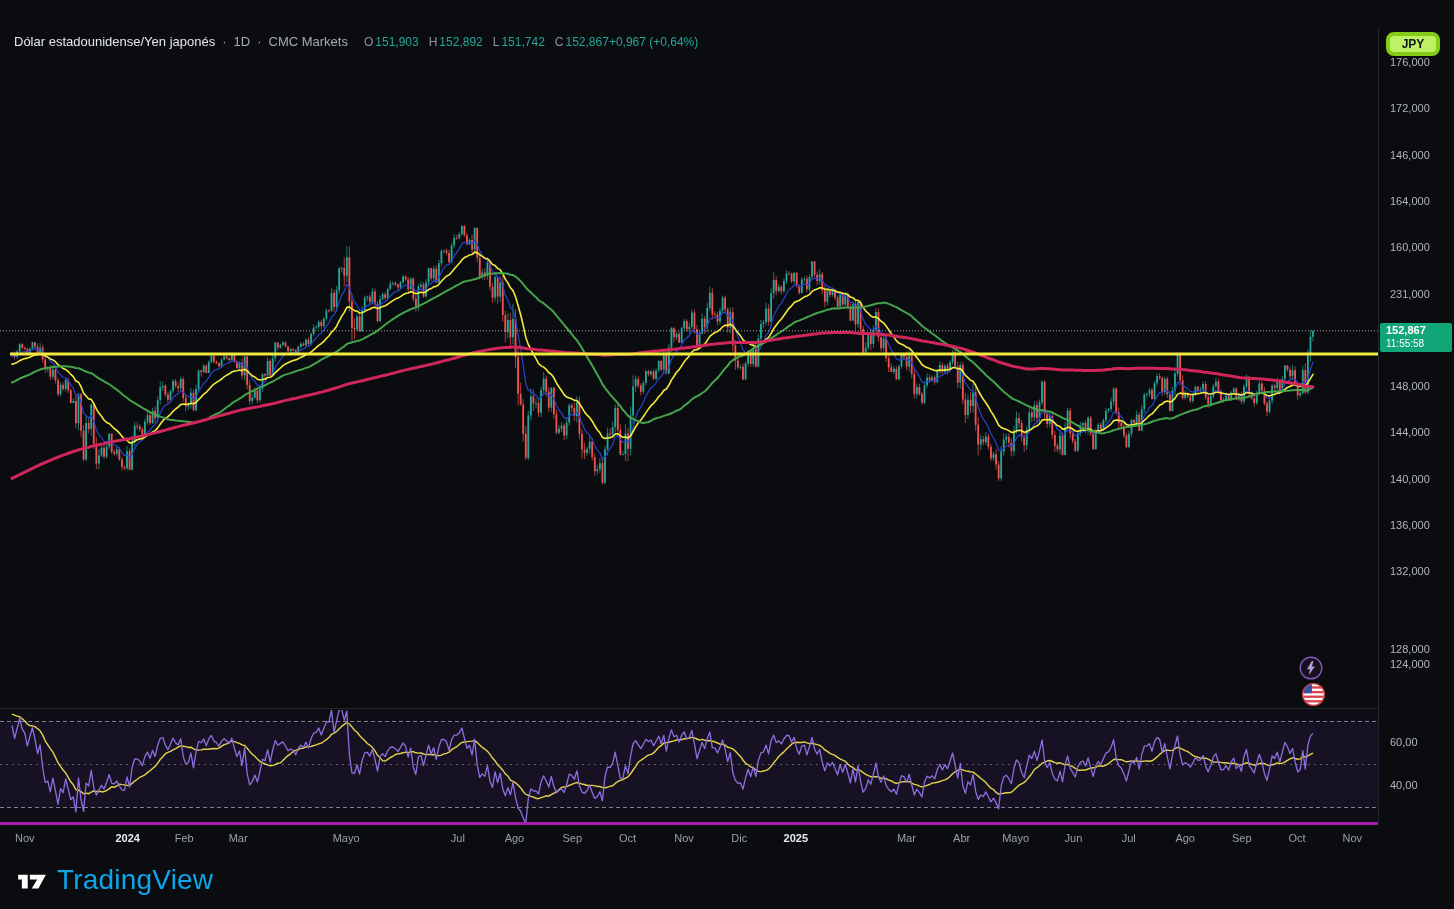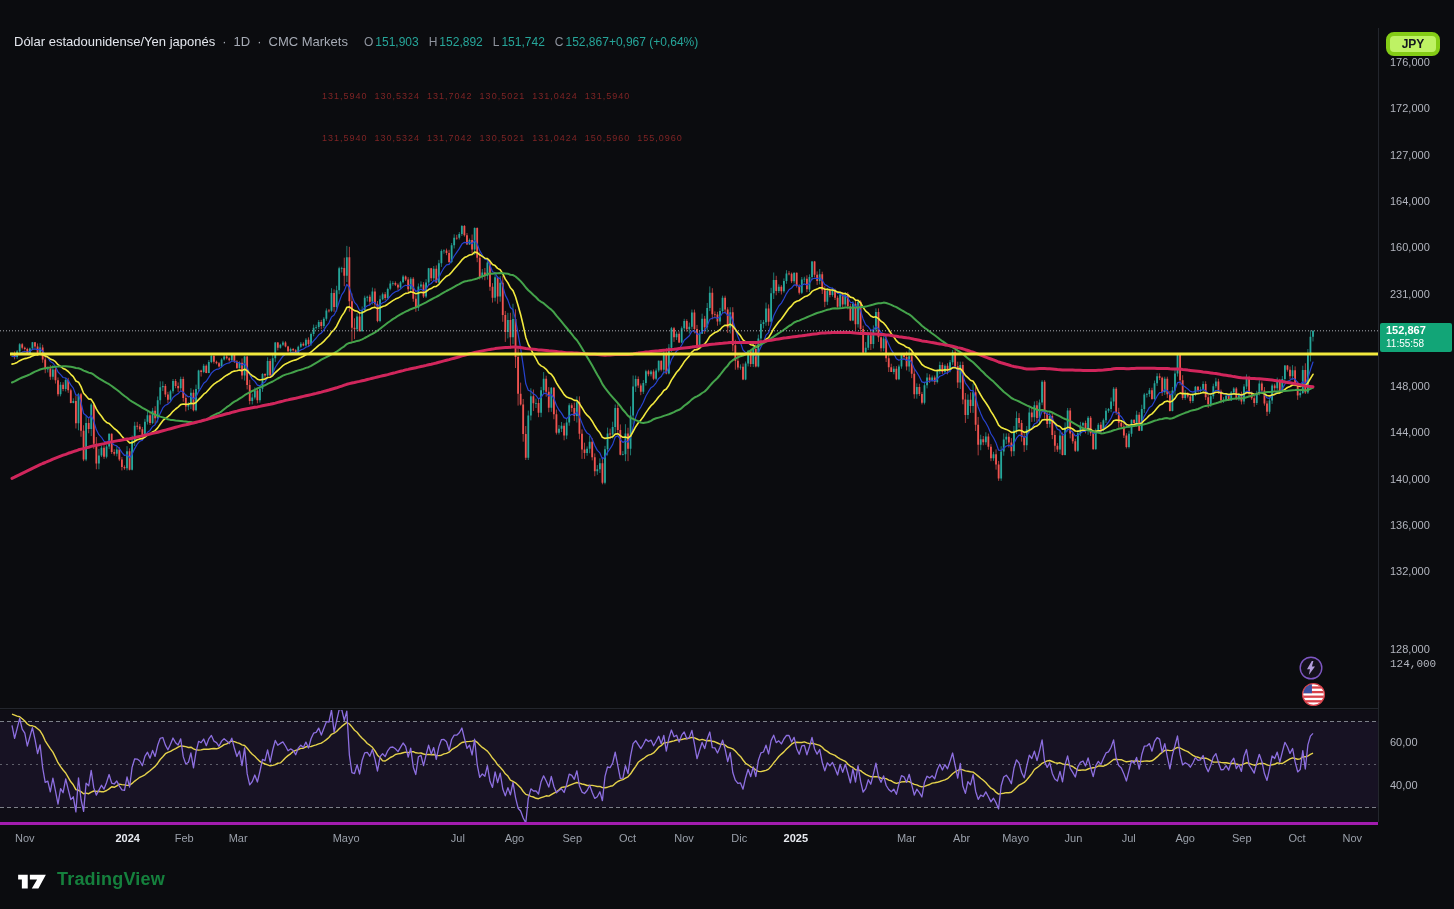--- a/index.html
+++ b/index.html
@@ -24,21 +24,21 @@
 .jpy{position:absolute;left:7px;top:4px;width:54px;height:24px;background:#bef264;color:#13171f;font-weight:700;font-size:12px;border:4px solid #84cc16;border-radius:8px;font-family:inherit;cursor:pointer;z-index:4}
 .badge{position:absolute;left:1px;right:2px;z-index:3;background:#12a577;color:#fff;border-radius:2px;padding:1px 0 2px 6px;line-height:13px}
 .badge .bp{font-size:11px;font-weight:700}
 .badge .bc{font-size:10px}
 .time-axis{position:absolute;left:0;top:794px;width:1378px;height:28px;border-top:3px solid #a21caf}
 .tl{position:absolute;top:7px;transform:translateX(-50%);font-size:11px;color:#9aa0aa}
 .tl.year{color:#e7eaf0;font-weight:700}
 .sidebtn{position:absolute;z-index:2;width:24px;height:24px;border-radius:50%;background:transparent;border:none;padding:0;cursor:pointer;line-height:0}
 .footer{position:absolute;left:0;top:850px;width:100%;height:59px;background:#0b0c0f;display:flex;align-items:center}
 .logo{display:flex;align-items:center;gap:9px;margin-left:16px;cursor:pointer}
-.brand{color:#15803d;font-size:18px;font-weight:700;letter-spacing:.2px}
+.brand{color:#0ea5e9;font-size:28px;font-weight:400;letter-spacing:.2px}
 </style>
 </head>
 <body>
 
 <div class="stage">
 
 
   <div class="chart-region">
 
     <svg id="main-svg" width="1378" height="680" viewBox="0 0 1378 680">
@@ -64,24 +64,20 @@
       <span class="oval">151,903</span>
       <span class="olab">H</span>
       <span class="oval">152,892</span>
       <span class="olab">L</span>
       <span class="oval">151,742</span>
       <span class="olab">C</span>
       <span class="oval">152,867</span>
       <span class="oval chg">+0,967 (+0,64%)</span>
     </div>
 
-    <div class="ind-rows">
-      <div>131,5940  130,5324  131,7042  130,5021  131,0424  131,5940</div>
-      <div>131,5940  130,5324  131,7042  130,5021  131,0424  150,5960  155,0960</div>
-    </div>
 
     <button class="sidebtn" style="left:1299px;top:628px">
       <svg width="24" height="24" viewBox="0 0 24 24">
         <circle cx="12" cy="12" r="10.8" fill="#14101c" stroke="#7e57c2" stroke-width="1.4"></circle>
         <path d="M12.8 5 L8 13.2 h3 L9.8 19 L16 10.6 h-3.1 L14.4 5 Z" fill="#b39ddb"></path>
       </svg>
     </button>
     <button class="sidebtn" style="left:1301px;top:654px">
       <svg width="23" height="23" viewBox="0 0 22 22">
         <defs>
@@ -136,32 +132,32 @@
       </div>
 
     <div class="price-scale" id="price-scale">
       <button class="jpy">JPY</button>
       <div class="badge" id="price-badge" style="top: 294.764px;">
         <div class="bp">152,867</div>
         <div class="bc">11:55:58</div>
       </div>
     <div class="pl" style="top: 28px;">176,000</div>
         <div class="pl" style="top: 74.3px;">172,000</div>
-        <div class="pl" style="top: 120.6px;">127,000</div>
+        <div class="pl" style="top: 120.6px;">146,000</div>
         <div class="pl" style="top: 166.9px;">164,000</div>
         <div class="pl" style="top: 213.2px;">160,000</div>
         <div class="pl" style="top: 259.5px;">231,000</div>
         <div class="pl" style="top: 305.8px;">152,000</div>
         <div class="pl" style="top: 352.1px;">148,000</div>
         <div class="pl" style="top: 398.4px;">144,000</div>
         <div class="pl" style="top: 444.7px;">140,000</div>
         <div class="pl" style="top: 491px;">136,000</div>
         <div class="pl" style="top: 537.3px;">132,000</div>
         <div class="pl" style="top: 607px; margin-top: 8px;">128,000</div>
-        <div class="pl" style="top: 629.9px; font-family: Liberation Mono, monospace;">124,000</div>
+        <div class="pl" style="top: 629.9px;">124,000</div>
         <div class="pl" style="top: 708px;">60,00</div>
         <div class="pl" style="top: 751px;">40,00</div>
       </div>
   </div>
 
   <div class="footer">
     <div class="logo">
       <svg width="32" height="28" viewBox="0 0 30 26">
         <polygon fill="#ffffff" points="2,8 11,8 11,21 5.5,21 5.5,12.5 2,12.5"></polygon>
         <polygon fill="#ffffff" points="13,8 28,8 21,21 14.8,21 19.8,12.5 13,12.5"></polygon>

